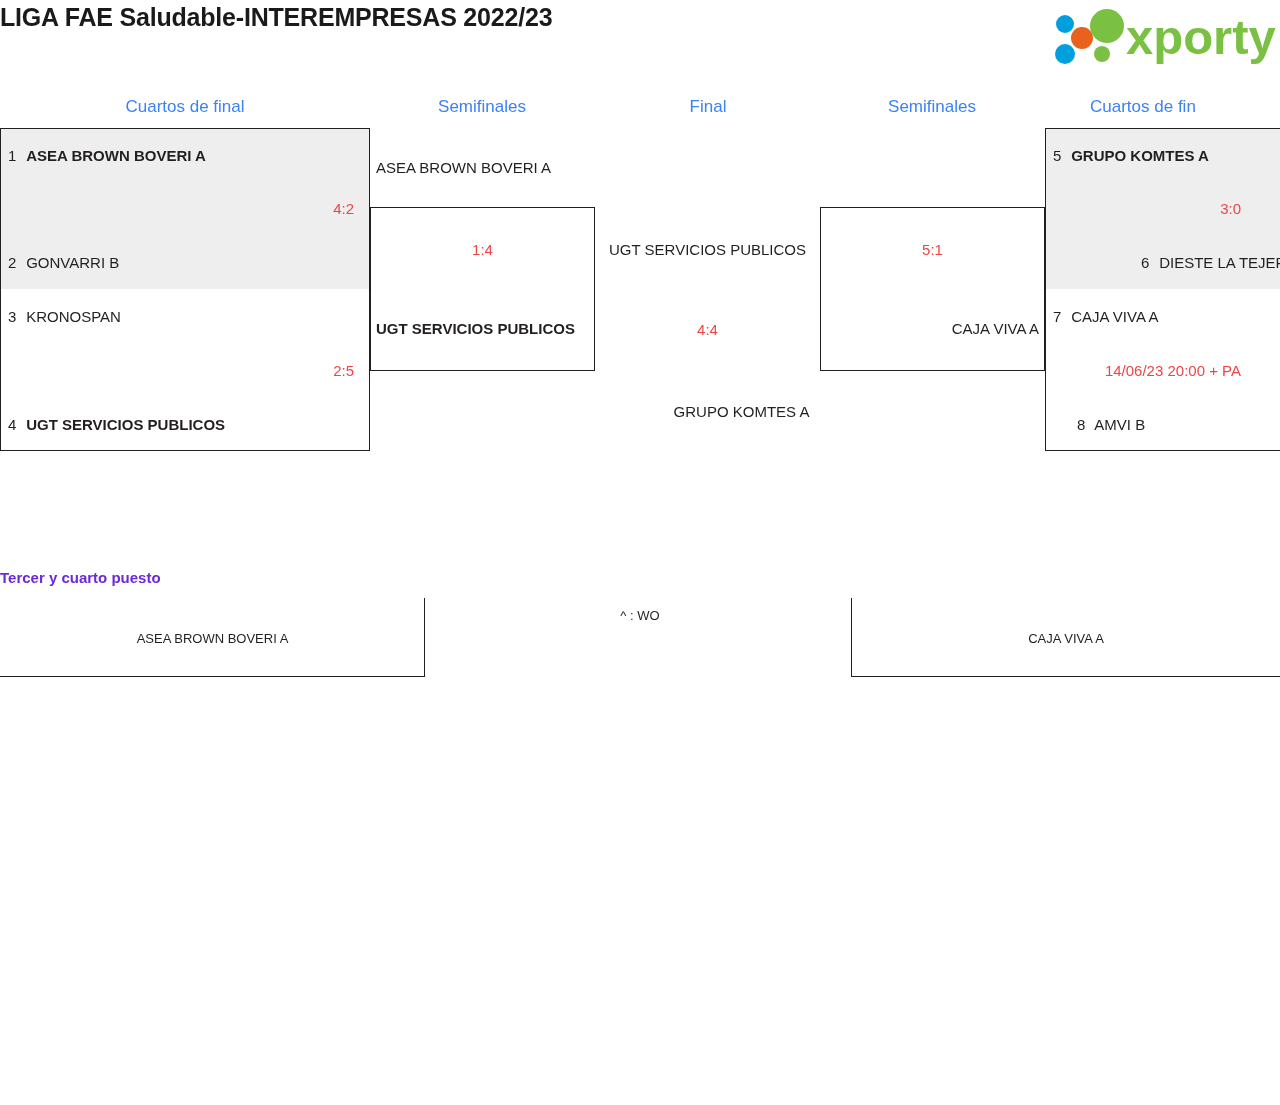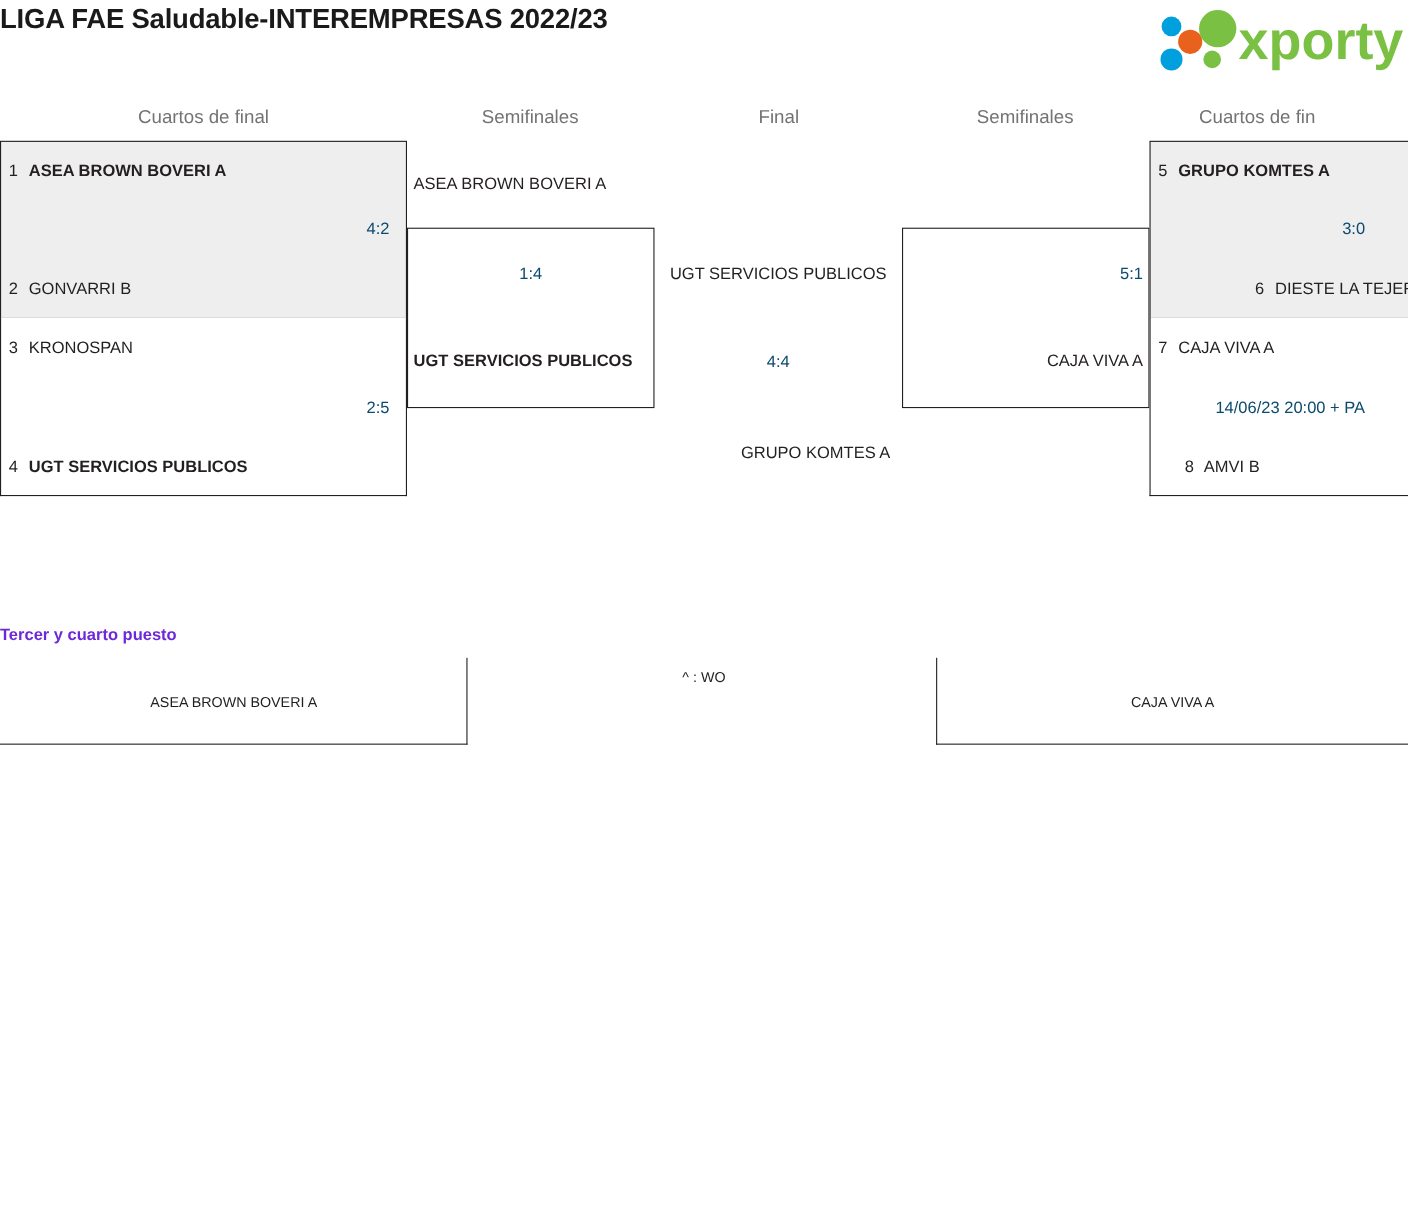--- a/index.html
+++ b/index.html
@@ -42,21 +42,21 @@
   }
   #brand-logo svg { display: block; }
 
   
   .round-header {
     position: absolute;
     top: 96px;
     font-size: 17px;
     font-weight: 400;
     line-height: 22px;
-    color: #737373;
+    color: #3b82f6;
     text-align: center;
     white-space: nowrap;
   }
 
   
   .match-box {
     position: absolute;
     box-sizing: border-box;
     border: 1px solid #231f20;
     background: #ffffff;
@@ -77,21 +77,21 @@
     color: #231f20;
     font-weight: 400;
   }
   .slot .team { font-weight: 400; }
   .slot .team.winner { font-weight: 700; }
 
   .score {
     position: absolute;
     font-size: 15px;
     line-height: 20px;
-    color: #0c4a6e;
+    color: #ef4444;
     white-space: nowrap;
   }
 
   
   #third-place-label {
     position: absolute;
     left: 0px;
     top: 567px;
     font-size: 15px;
     font-weight: 700;
@@ -173,21 +173,21 @@
 </div>
 <div class="score" style="left:595px; top:320px; width:225px; text-align:center;">4:4</div>
 <div class="slot" style="left:595px; top:402px; width:293px; text-align:center;">
   <span class="team">GRUPO KOMTES A</span>
 </div>
 
 <div class="match-box" style="left:820px; top:207px; width:225px; height:164px;"></div>
 <div class="slot" style="left:826px; top:158px; width:213px; text-align:right;">
   <span class="team"></span>
 </div>
-<div class="score" style="left:826px; top:240px; width:213px; text-align:right;">5:1</div>
+<div class="score" style="left:826px; top:240px; width:213px; text-align:center;">5:1</div>
 <div class="slot" style="left:826px; top:319px; width:213px; text-align:right;">
   <span class="team">CAJA VIVA A</span>
 </div>
 
 <div class="match-box shaded" style="left:1045px; top:128px; width:370px; height:162px;"></div>
 <div class="slot" style="left:1053px; top:146px;">
   <span class="seed">5</span>
   <span class="team winner">GRUPO KOMTES A</span>
 </div>
 <div class="score" style="left:1053px; top:199px; width:188px; text-align:right;">3:0</div>

